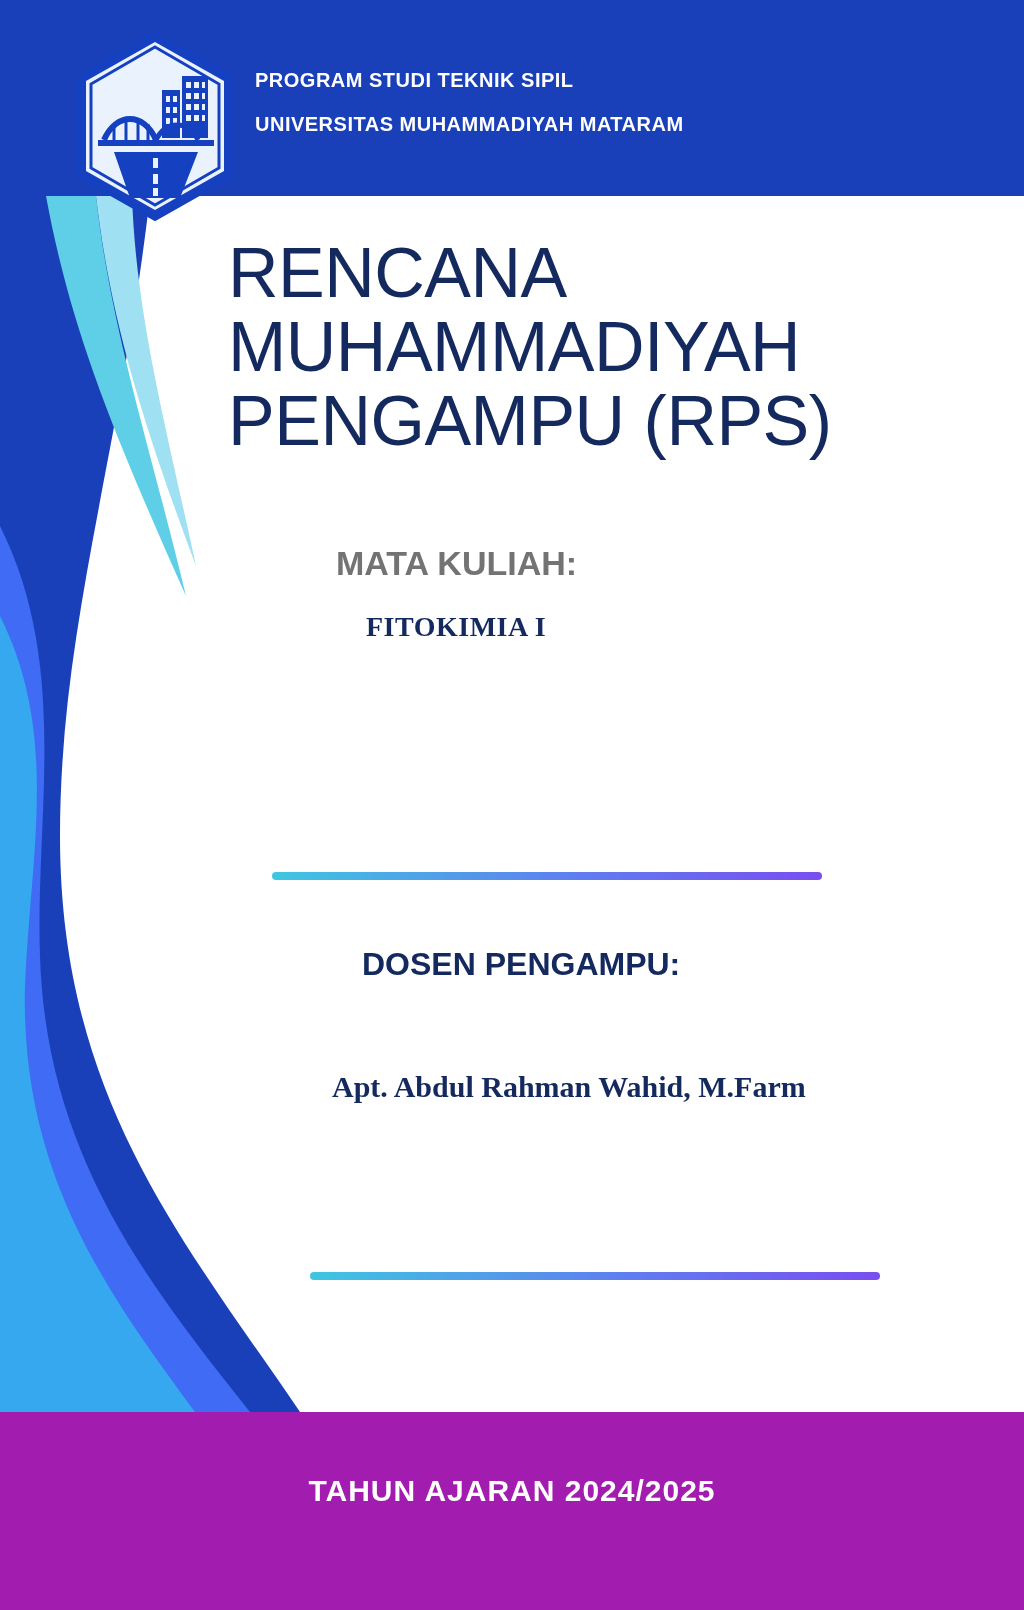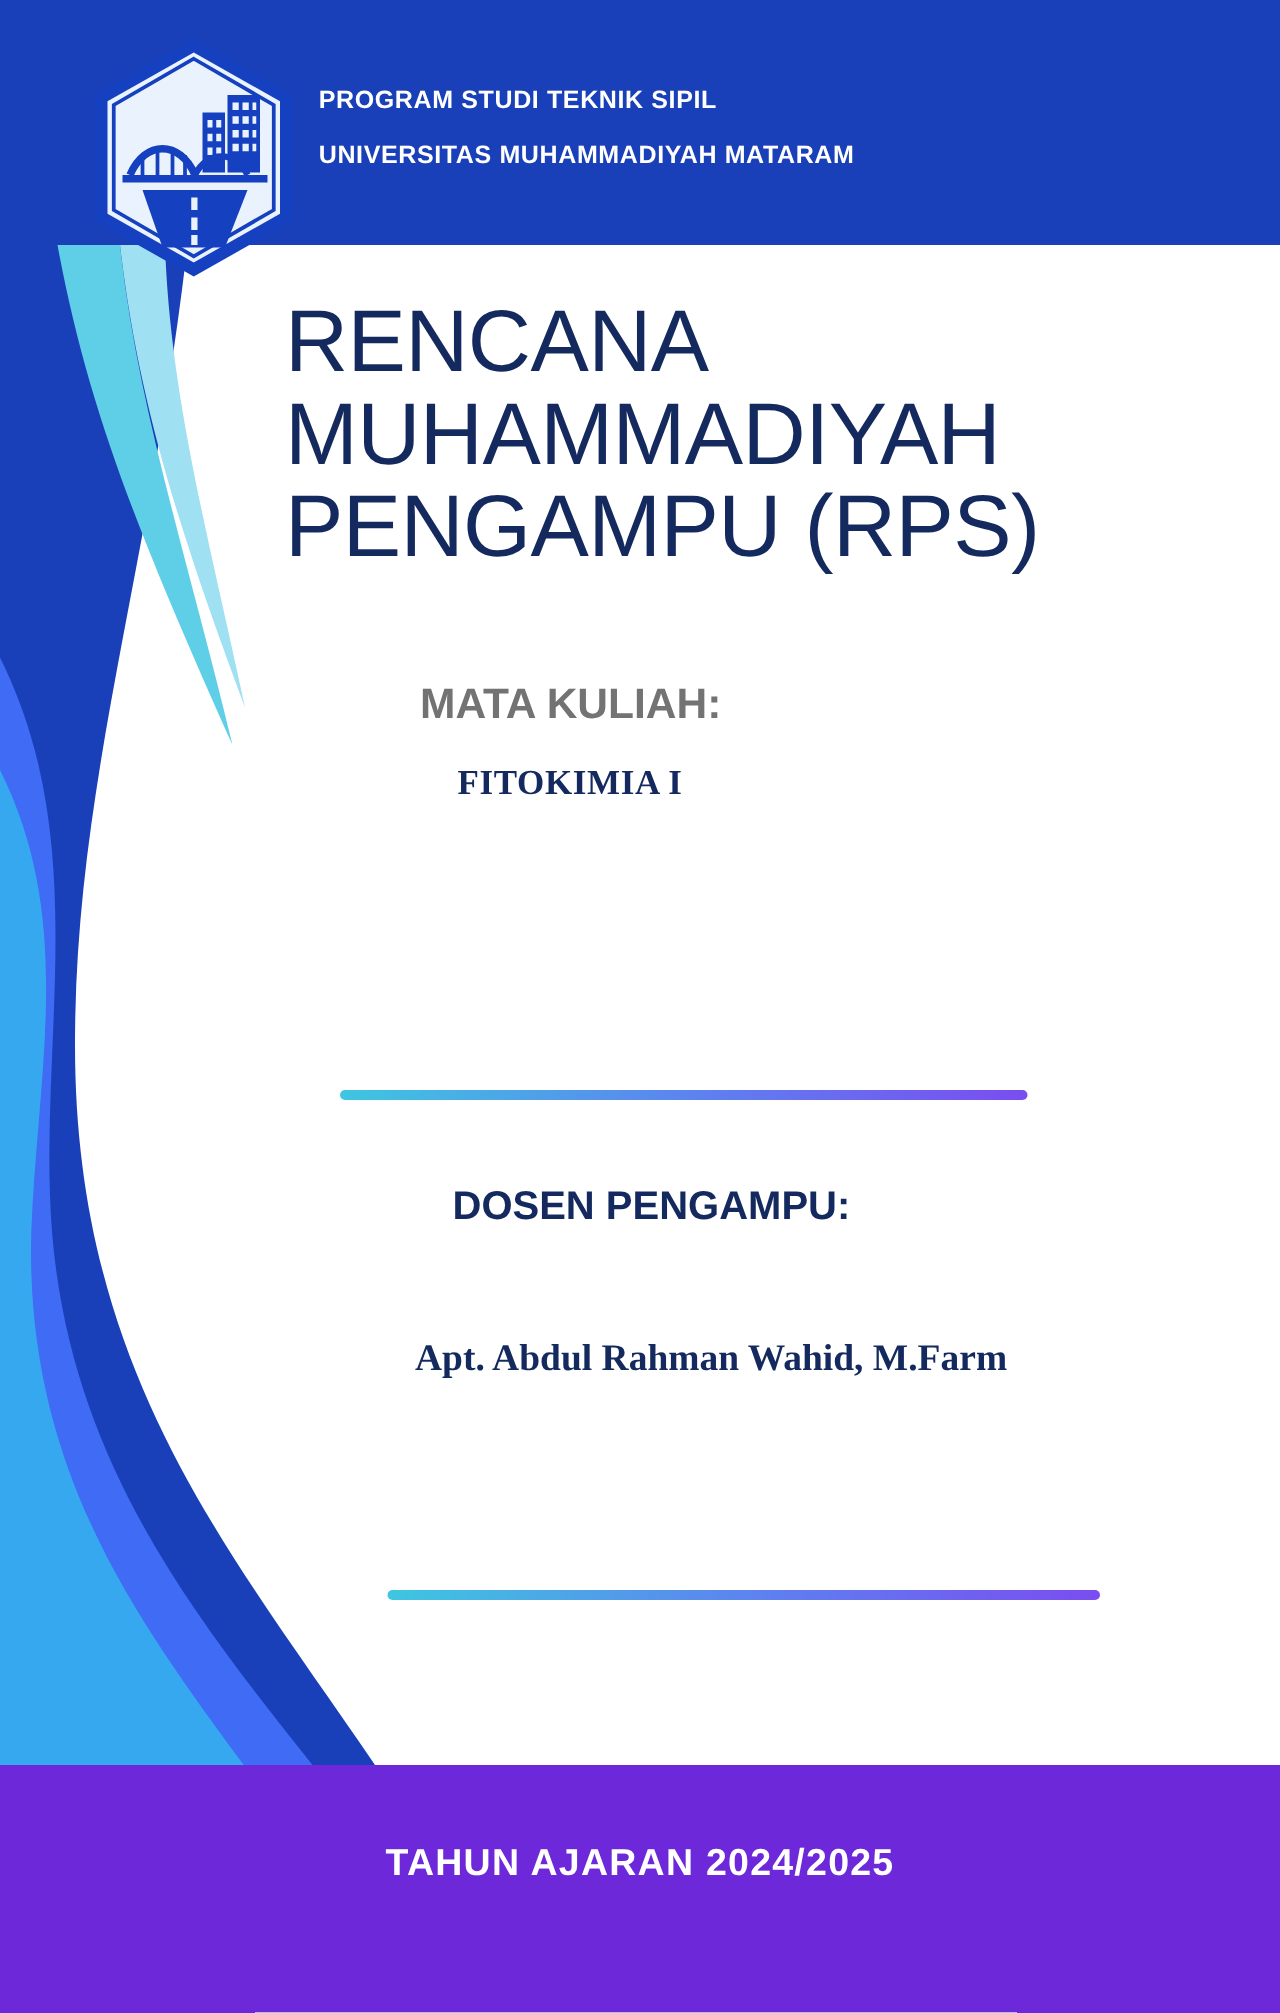--- a/index.html
+++ b/index.html
@@ -141,21 +141,21 @@
     z-index: 4;
     margin-top: 44px;
   }
   
   .footer {
     position: absolute;
     left: 0;
     top: 1412px;
     width: 1024px;
     height: 198px;
-    background: #6d28d9;
+    background: #a21caf;
     z-index: 6;
   }
   .footer-text {
     position: absolute;
     left: 0;
     top: 62px;
     width: 1024px;
     text-align: center;
     color: #ffffff;
     font-size: 30px;

